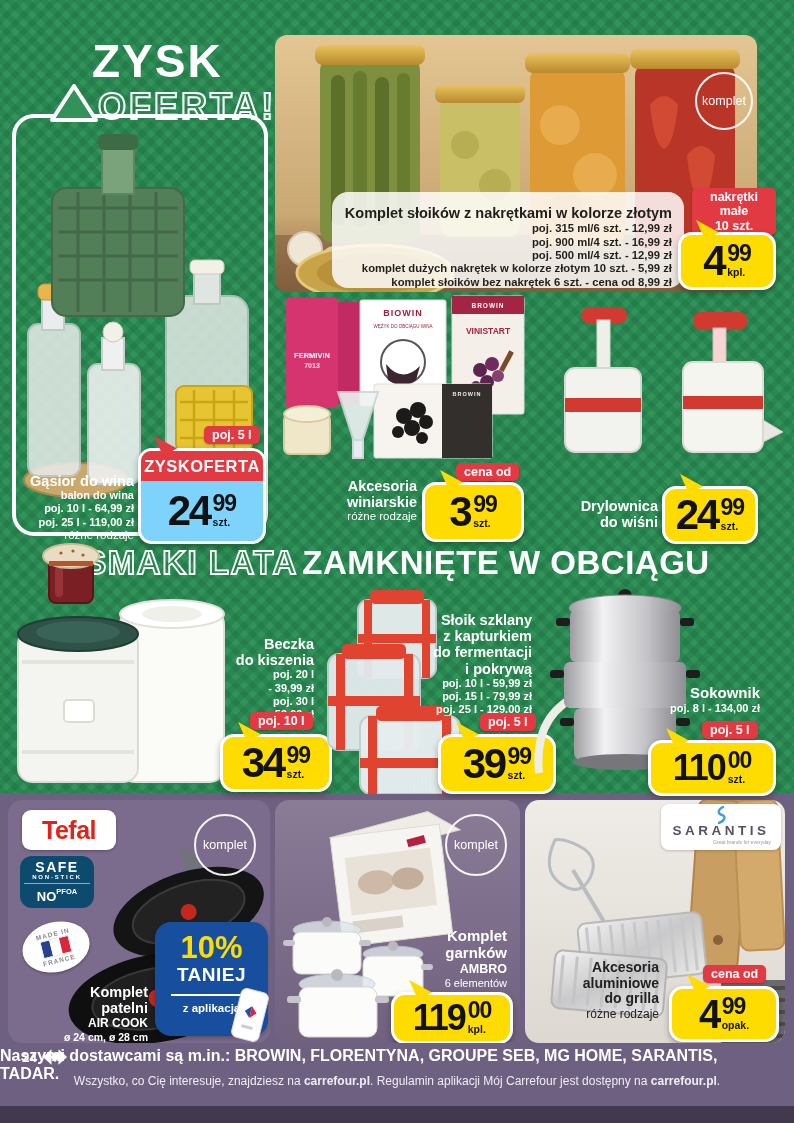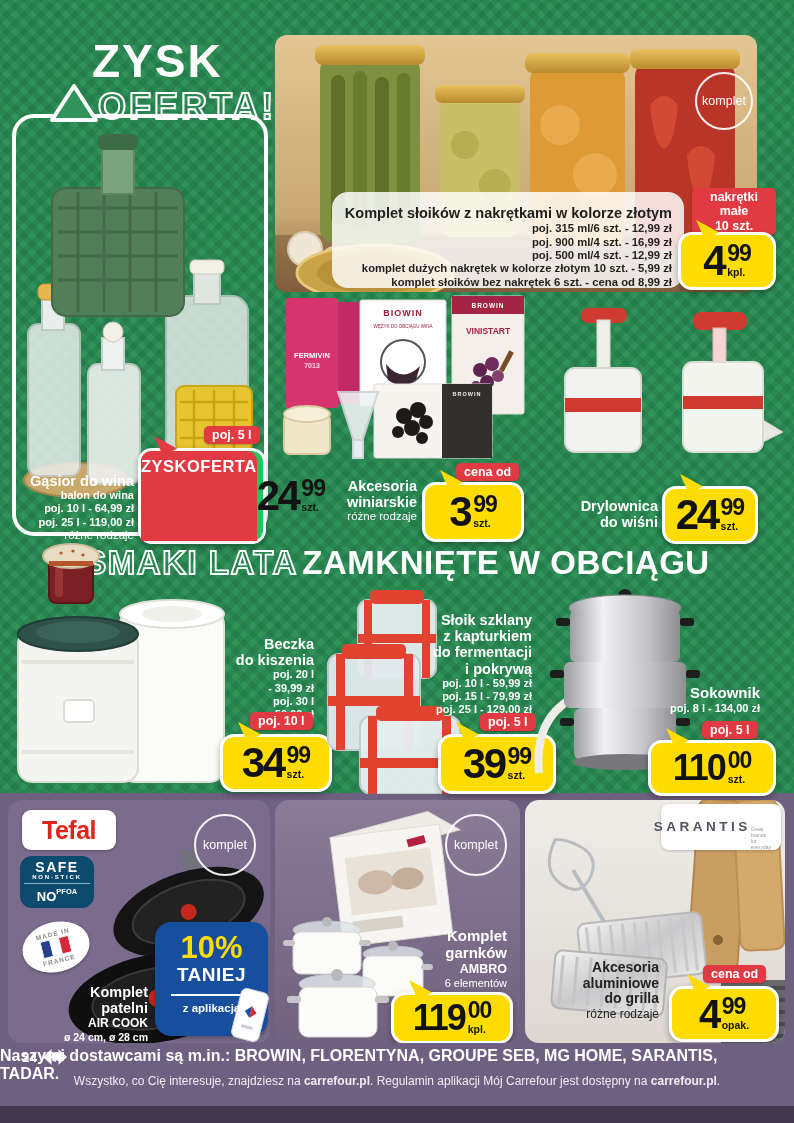--- a/index.html
+++ b/index.html
@@ -16,21 +16,21 @@
 .photo{border-radius:12px;overflow:hidden}
 .komplet-circle{border:2px solid rgba(255,255,255,.92);border-radius:50%;display:flex;align-items:center;justify-content:center;color:#fff;font-size:12.5px}
 .rbadge{background:#e23a42;color:#fff;font-weight:700;font-size:12.5px;text-align:center;padding:2px 8px;border-radius:5px;line-height:1.15;box-shadow:0 1px 2px rgba(0,0,0,.25)}
 .ptag{background:#ffdc00;border:3px solid #fff;border-radius:14px;display:flex;align-items:center;justify-content:center;box-shadow:0 3px 6px rgba(0,0,0,.3)}
 .ptag::before{content:"";position:absolute;top:-15px;left:12px;width:26px;height:20px;background:#ffdc00;clip-path:polygon(12% 0,100% 62%,46% 100%)}
 .pt-int{font-size:42px;font-weight:900;letter-spacing:-2.5px;color:#121212;line-height:.9}
 .pt-side{display:flex;flex-direction:column;align-items:flex-start;margin-left:3px}
 .pt-dec{font-size:23px;font-weight:900;line-height:.85;color:#121212;letter-spacing:-1px}
 .pt-unit{font-size:10.5px;font-weight:700;color:#121212;margin-top:2px}
 .ptag.small .pt-int{font-size:36px;letter-spacing:-2px}
-.offer{background:#22c55e;border:3px solid #fff;border-radius:14px;box-shadow:0 3px 6px rgba(0,0,0,.3);display:flex;}
+.offer{background:#7dd3fc;border:3px solid #fff;border-radius:14px;box-shadow:0 3px 6px rgba(0,0,0,.3);display:flex;flex-direction:column}
 .offer::before{content:"";position:absolute;top:-15px;left:10px;width:26px;height:20px;background:#e23a42;clip-path:polygon(12% 0,100% 62%,46% 100%)}
 .offer-head{background:#e23a42;color:#fff;font-weight:800;font-size:16.5px;text-align:center;padding:6px 0 5px;border-radius:10px 10px 0 0;letter-spacing:.5px}
 .offer-body{flex:1;display:flex;align-items:center;justify-content:center}
 .rt{position:absolute;text-align:right;color:#fff}
 .l1{font-size:14.5px;font-weight:800;line-height:1.12;display:block}
 .l2{font-size:11px;font-weight:600;line-height:1.2;display:block}
 .bb{font-weight:800}
 .note{font-size:11.5px;font-weight:400;line-height:1.2;display:block}
 .logo-zysk{color:#fff;font-weight:900;font-size:46px;letter-spacing:2px;line-height:1}
 .outline-txt{color:transparent;-webkit-text-stroke:2px #fff;font-weight:900}
@@ -51,21 +51,21 @@
 .made{background:#fff;border-radius:50%;transform:rotate(-14deg);display:flex;flex-direction:column;align-items:center;justify-content:center;color:#8a8a8a;box-shadow:0 1px 3px rgba(0,0,0,.35)}
 .made .m1{font-size:6.5px;font-weight:700;letter-spacing:1px}
 .flag{display:flex;width:30px;height:18px;border-radius:2px;overflow:hidden;margin:1px 0;border:1px solid #e8e8e8}
 .flag i{flex:1;display:block}
 .f-b{background:#27408f}.f-w{background:#fff}.f-r{background:#d6293e}
 .promo{background:#174f9e;border-radius:16px;color:#fff;text-align:center;display:flex;flex-direction:column;align-items:center;padding-top:10px;box-shadow:0 2px 5px rgba(0,0,0,.3)}
 .promo .pct{color:#ffdc00;font-size:31px;font-weight:900;line-height:1}
 .promo .tan{font-size:19px;font-weight:900;letter-spacing:.5px;line-height:1.25}
 .promo .dv{width:72%;height:2px;background:#fff;margin:7px 0 6px}
 .promo .app{font-size:11.5px;font-weight:700}
-.sar{background:#fff;border-radius:8px;display:flex;align-items:center;justify-content:flex-end;box-shadow:0 1px 3px rgba(0,0,0,.2);}
+.sar{background:#fff;border-radius:8px;display:flex;flex-direction:column;align-items:center;justify-content:flex-end;box-shadow:0 1px 3px rgba(0,0,0,.2);padding-bottom:5px}
 .sar .sn{font-size:13.5px;letter-spacing:3.5px;color:#55525f;font-weight:600;line-height:1}
 .sar .st{font-size:5px;color:#9a97a0;margin-top:2px;align-self:flex-end;margin-right:10px}
 .dark-rt{color:#222}
 .foot-sup{position:absolute;top:1047px;right:36px;color:#fff;font-size:16px;font-weight:600}
 .page-num{position:absolute;top:1048px;left:22px;color:#fff;font-size:13.5px;font-weight:600;display:flex;align-items:center;gap:5px}
 .foot2{position:absolute;top:1074px;left:0;width:794px;text-align:center;color:#f0edf4;font-size:12px}
 </style>
 </head>
 <body>
 

